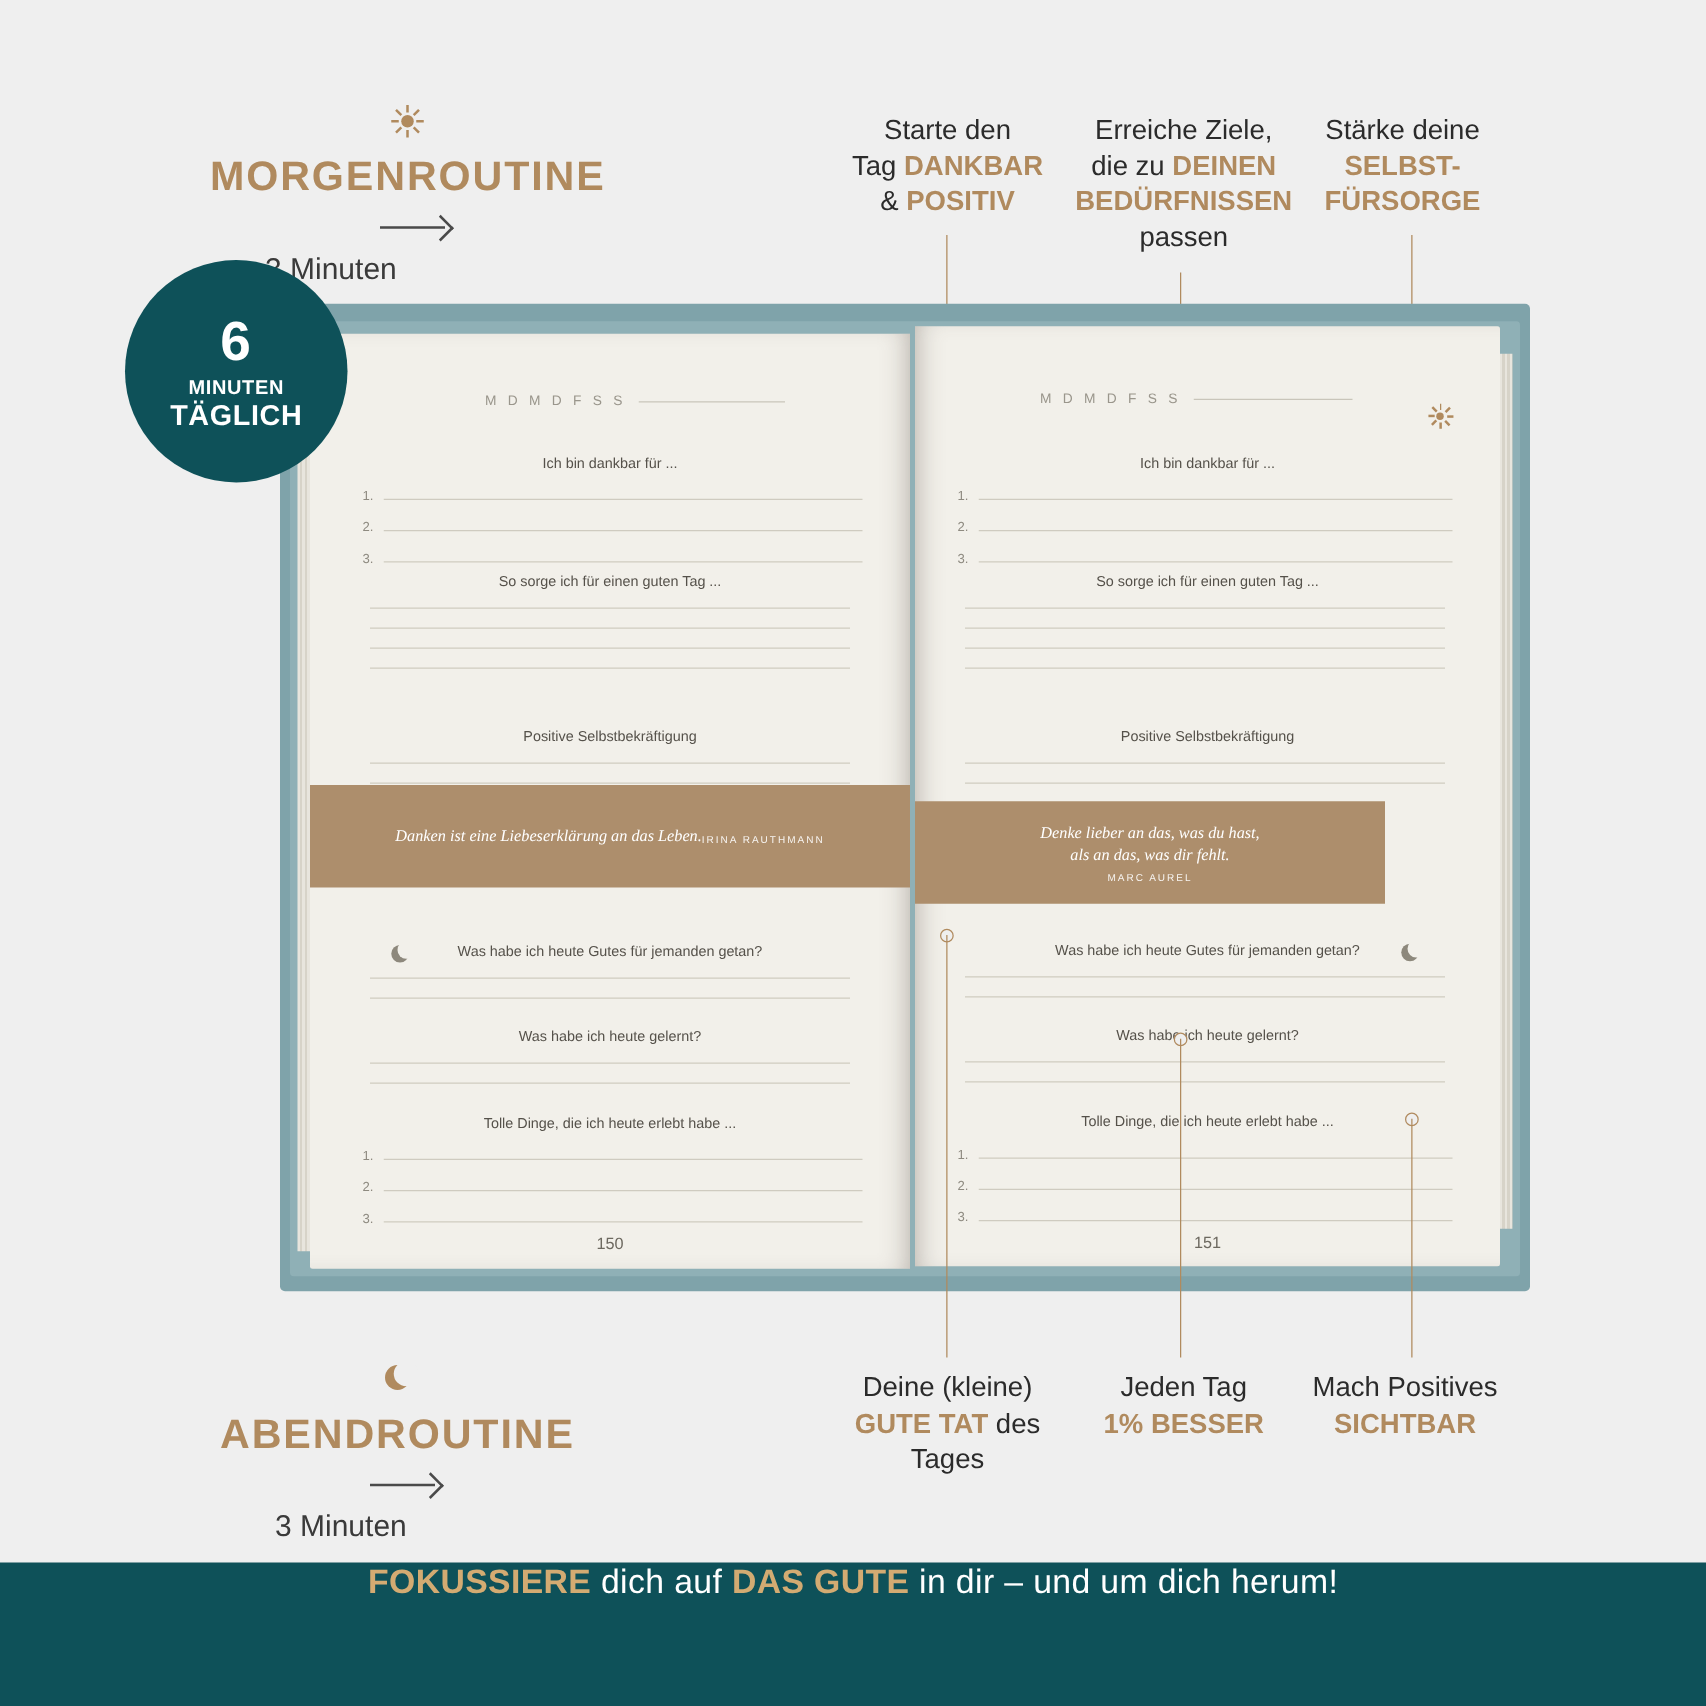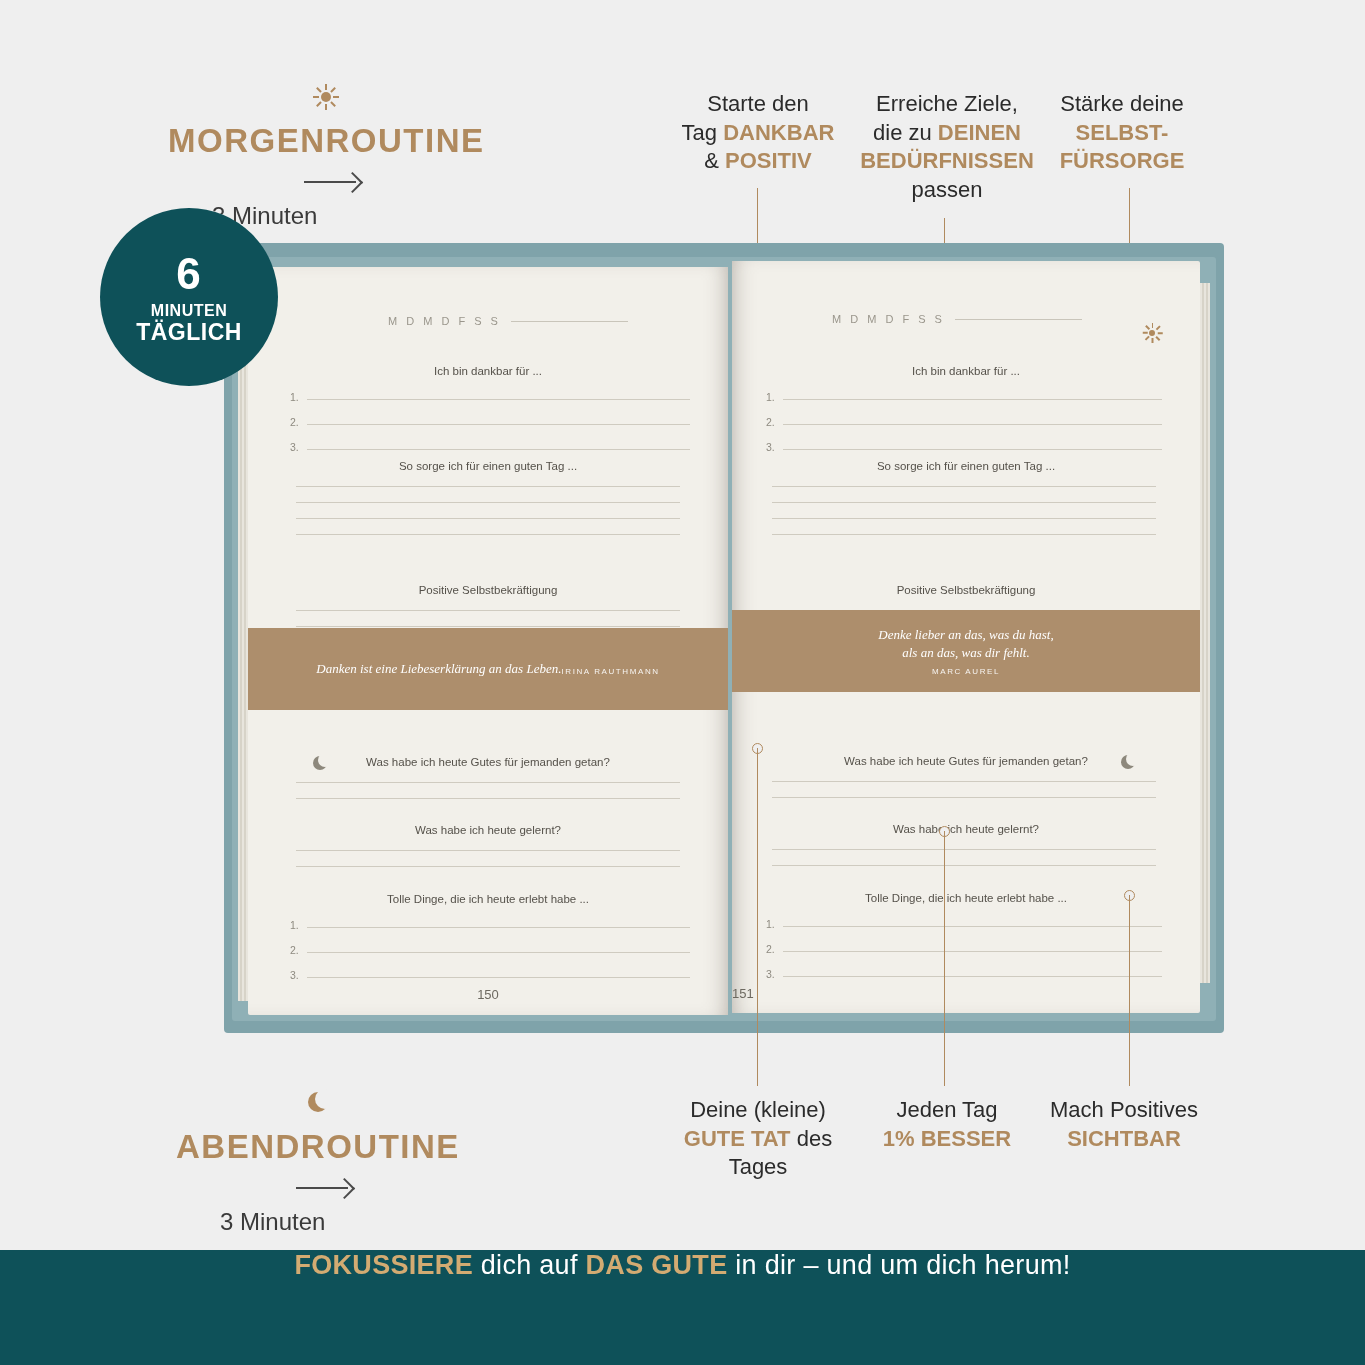--- a/index.html
+++ b/index.html
@@ -530,28 +530,28 @@
         <div class="numline">
             <span>2.</span>
             <i class="nl"></i>
           </div>
         <div class="numline">
             <span>3.</span>
             <i class="nl"></i>
           </div>
       </div>
 
-      <div class="pagenum" style="left:0; top:725px; width:468px; text-align:left;">151</div>
+      <div class="pagenum" style="left:0; top:725px; width:468px; text-align:center;">151</div>
     </div>
 
     <div class="quoteband" style="left:24px; top:385px; width:480px; height:82px; display:flex; flex-direction:row; align-items:center; justify-content:center;">
       <div class="qt">Danken ist eine Liebeserklärung an das Leben.</div>
       <div class="qa">IRINA RAUTHMANN</div>
     </div>
-    <div class="quoteband" style="left:508px; top:367px; width:468px; height:82px; display:flex; flex-direction:column; align-items:center; justify-content:center;">
+    <div class="quoteband" style="left:508px; top:398px; width:376px; height:82px; display:flex; flex-direction:column; align-items:center; justify-content:center;">
       <div class="qt">Denke lieber an das, was du hast,</div>
       <div class="qt">als an das, was dir fehlt.</div>
       <div class="qa">MARC AUREL</div>
     </div>
   </div>
 
   <div class="dot" style="left:752px; top:743px;"></div>
   <div class="conn" style="left:757px; top:748px; height:338px;"></div>
 
   <div class="dot" style="left:939px; top:826px;"></div>

